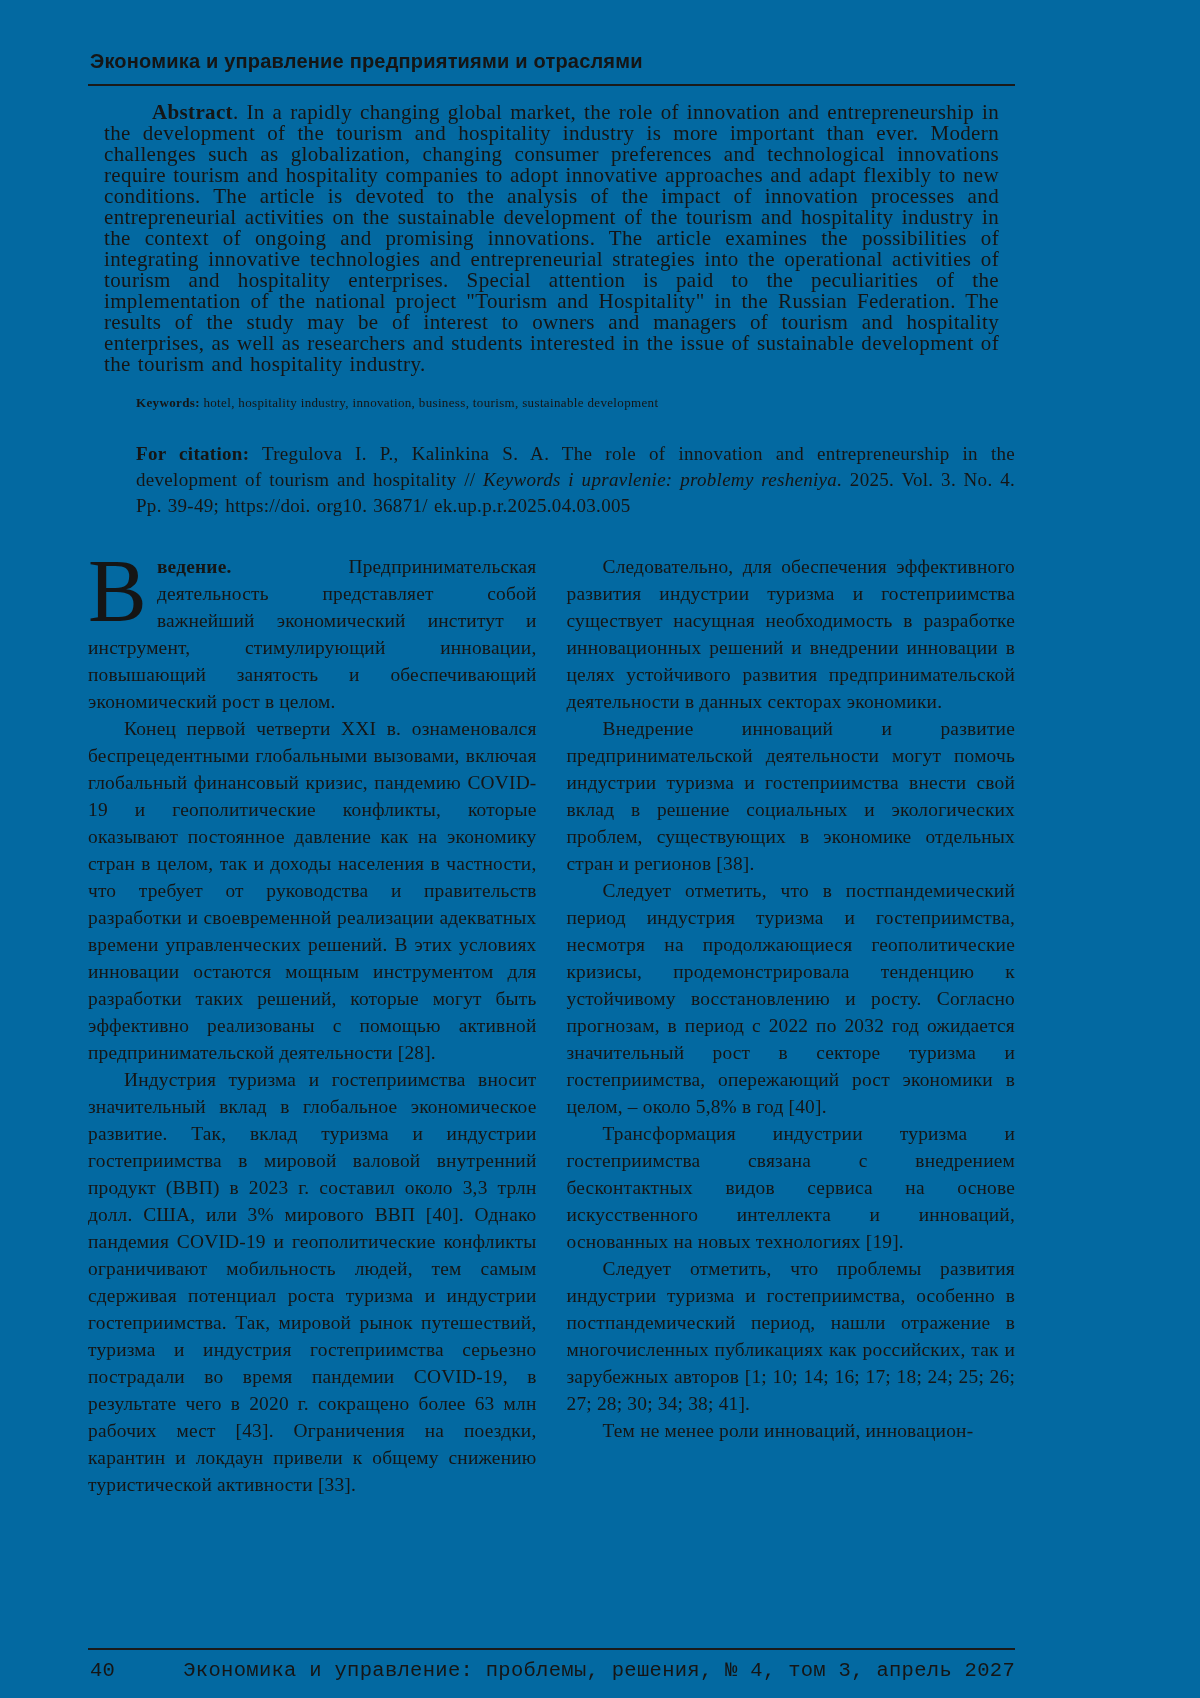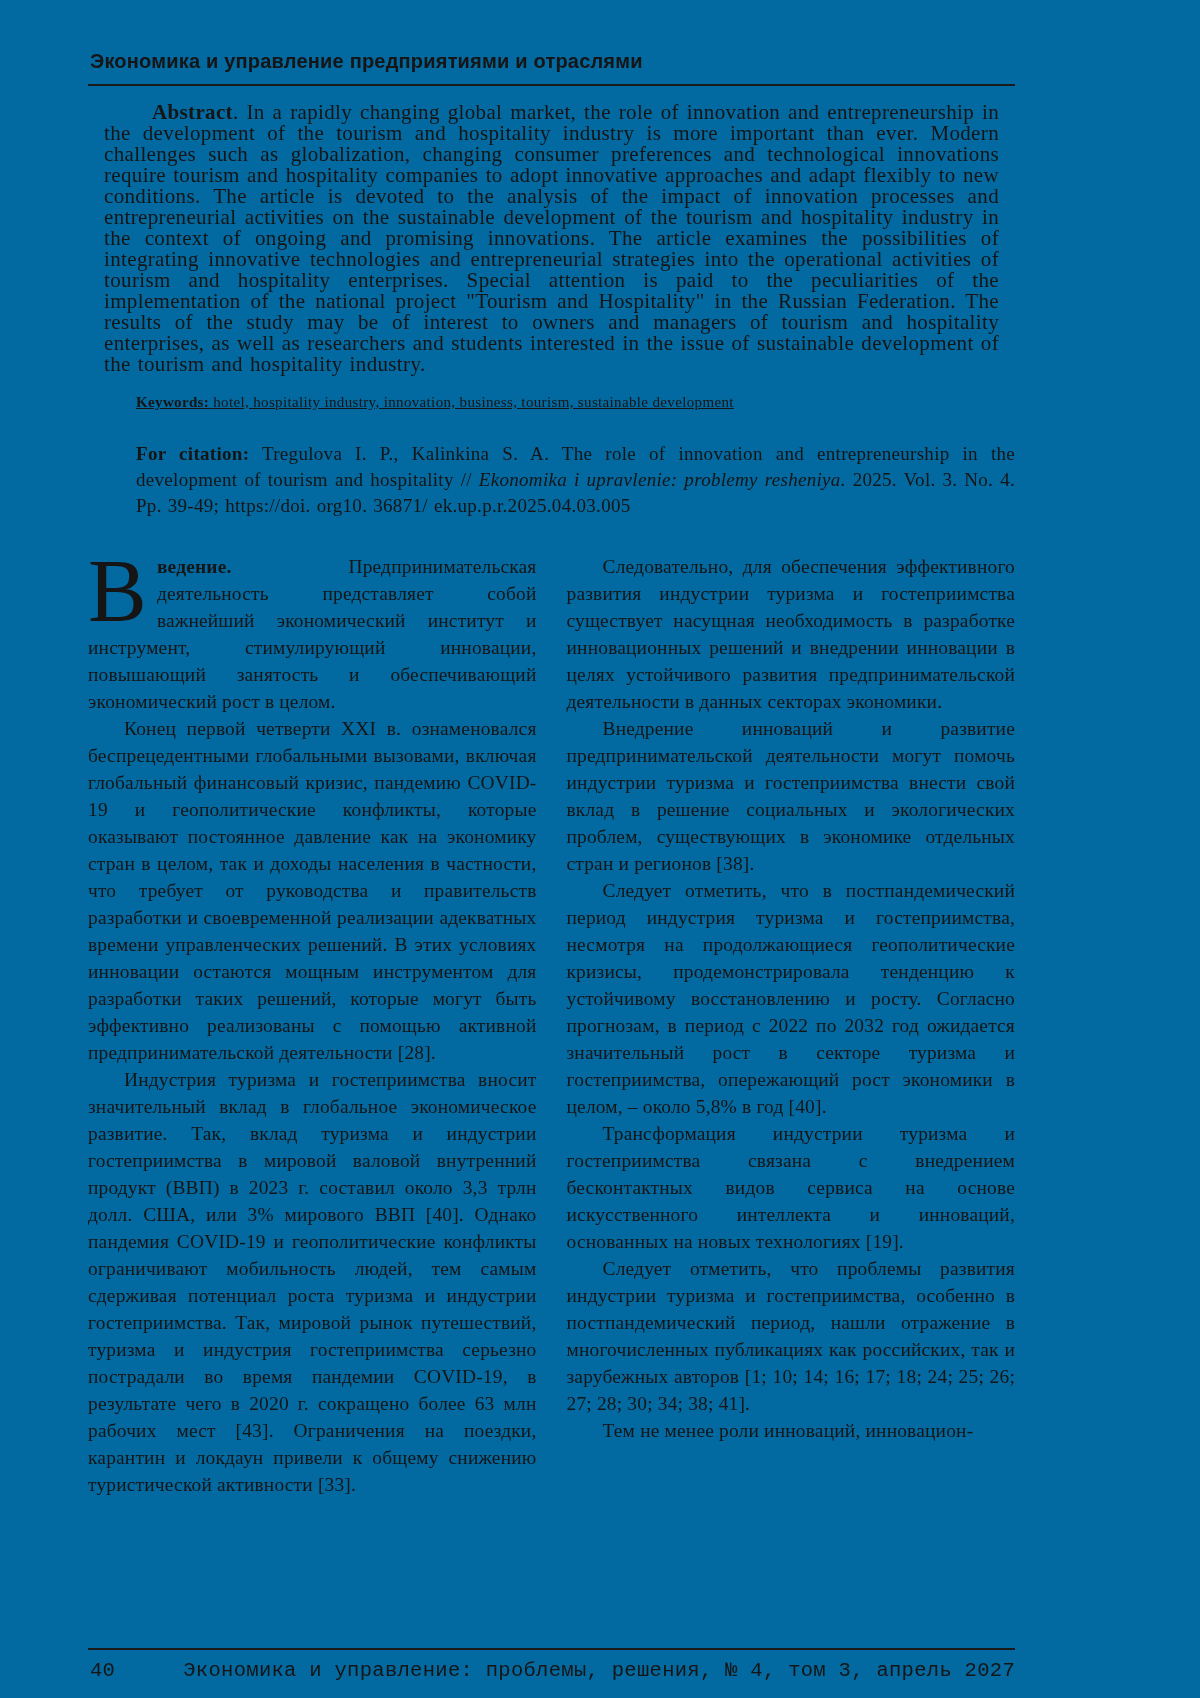--- a/index.html
+++ b/index.html
@@ -33,25 +33,24 @@
     margin: 16px;
     font-size: 21px;
     line-height: 21px;
     text-align: justify;
     text-indent: 48px;
     letter-spacing: 0.35px;
     word-spacing: 1.5px;
   }
   .keywords {
     margin: 1px 0 0 0;
-    font-size: 15px;
+    font-size: 13px;
     line-height: 23.6px;
     text-indent: 48px;
     letter-spacing: 0.35px;
-    text-decoration: underline;
   }
   
   .citation-block { margin: 26px 0 0 48px; }
   .cit {
     margin: 0;
     font-size: 19px;
     line-height: 26px;
     text-align: justify;
     letter-spacing: 0.3px;
     word-spacing: 1px;
@@ -111,21 +110,21 @@
 
   <div class="running-head">Экономика и управление предприятиями и отраслями</div>
   <div class="head-rule"></div>
 
   <section>
     <p class="abstract"><b>Abstract</b><span>. In a rapidly changing global market, the role of innovation and entrepreneurship in the development of the tourism and hospitality industry is more important than ever. Modern challenges such as globalization, changing consumer preferences and technological innovations require tourism and hospitality companies to adopt innovative approaches and adapt flexibly to new conditions. The article is devoted to the analysis of the impact of innovation processes and entrepreneurial activities on the sustainable development of the tourism and hospitality industry in the context of ongoing and promising innovations. The article examines the possibilities of integrating innovative technologies and entrepreneurial strategies into the operational activities of tourism and hospitality enterprises. Special attention is paid to the peculiarities of the implementation of the national project "Tourism and Hospitality" in the Russian Federation. The results of the study may be of interest to owners and managers of tourism and hospitality enterprises, as well as researchers and students interested in the issue of sustainable development of the tourism and hospitality industry.</span></p>
     <p class="keywords"><b>Keywords:</b> <span>hotel, hospitality industry, innovation, business, tourism, sustainable development</span></p>
   </section>
 
   <section class="citation-block">
-    <p class="cit"><b>For citation:</b> <span>Tregulova I. P., Kalinkina S. A. The role of innovation and entrepreneurship in the development of tourism and hospitality // </span><i>Ekonomika i upravlenie: problemy resheniya.</i><span> 2025. Vol. 3. No. 4. Pp. 39-49; https://doi. org10. 36871/ ek.up.p.r.2025.04.03.005</span></p>
+    <p class="cit"><b>For citation:</b> <span>Tregulova I. P., Kalinkina S. A. The role of innovation and entrepreneurship in the development of tourism and hospitality // </span><i>Keywords i upravlenie: problemy resheniya.</i><span> 2025. Vol. 3. No. 4. Pp. 39-49; https://doi. org10. 36871/ ek.up.p.r.2025.04.03.005</span></p>
   </section>
 
   <main class="columns">
 
     <div class="col">
       <p class="para dropcap-para"><span class="dropcap">В</span><b>ведение.</b> <span>Предпринимательская деятельность представляет собой важнейший экономический институт и инструмент, стимулирующий инновации, повышающий занятость и обеспечивающий экономический рост в целом.</span></p>
       <p class="para">Конец первой четверти XXI в. ознаменовался беспрецедентными глобальными вызовами, включая глобальный финансовый кризис, пандемию COVID-19 и геополитические конфликты, которые оказывают постоянное давление как на экономику стран в целом, так и доходы населения в частности, что требует от руководства и правительств разработки и своевременной реализации адекватных времени управленческих решений. В этих условиях инновации остаются мощным инструментом для разработки таких решений, которые могут быть эффективно реализованы с помощью активной предпринимательской деятельности [28].</p>
       <p class="para">Индустрия туризма и гостеприимства вносит значительный вклад в глобальное экономическое развитие. Так, вклад туризма и индустрии гостеприимства в мировой валовой внутренний продукт (ВВП) в 2023 г. составил около 3,3 трлн долл. США, или 3% мирового ВВП [40]. Однако пандемия COVID-19 и геополитические конфликты ограничивают мобильность людей, тем самым сдерживая потенциал роста туризма и индустрии гостеприимства. Так, мировой рынок путешествий, туризма и индустрия гостеприимства серьезно пострадали во время пандемии COVID-19, в результате чего в 2020 г. сокращено более 63 млн рабочих мест [43]. Ограничения на поездки, карантин и локдаун привели к общему снижению туристической активности [33].</p>
     </div>
 

